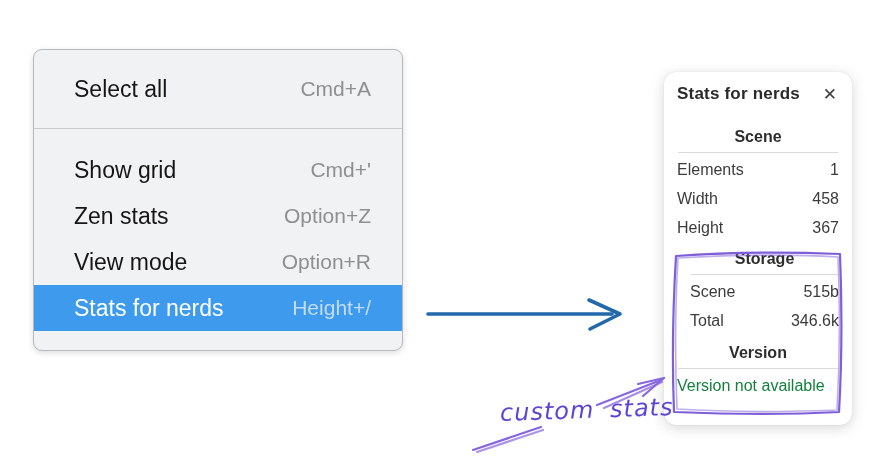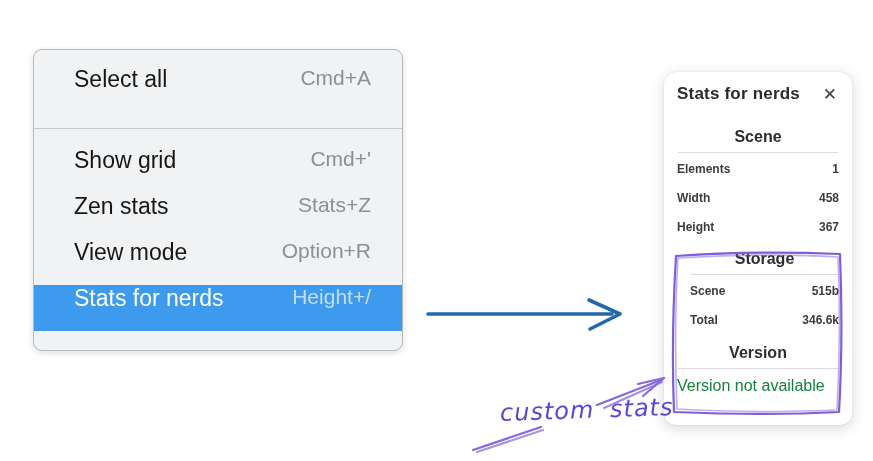--- a/index.html
+++ b/index.html
@@ -14,40 +14,40 @@
   .menu{
     position:absolute;left:33px;top:49px;width:370px;box-sizing:border-box;
     background:#f1f2f3;border:1px solid #b7babd;border-radius:9px;
     box-shadow:0 2px 6px rgba(0,0,0,.14);
     font-size:23px;color:#161616;
   }
   .menu-section-top{padding:16px 0;}
   .menu-section-bottom{padding:18px 0 19px;}
   .menu-divider{border-top:1px solid #c8cacc;height:0;}
   .menu-item{
-    height:46px;display:flex;justify-content:space-between;
+    height:46px;display:flex;align-items:center;justify-content:space-between;
     padding:0 31px 0 40px;cursor:default;
   }
   .menu-item .mi-shortcut{color:#8d8f91;font-size:21px;}
   .menu-item.highlighted{background:#3d9aec;color:#ffffff;}
   .menu-item.highlighted .mi-shortcut{color:#c3ddf8;}
 
   
   .panel{
     position:absolute;left:664px;top:72px;width:188px;height:353px;box-sizing:border-box;
     background:#ffffff;border-radius:12px;
     box-shadow:0 3px 14px rgba(0,0,0,.16),0 0 1px rgba(0,0,0,.22);
     padding:12px 13px 14px;color:#3a3a3a;
   }
   .panel-header{display:flex;align-items:center;justify-content:space-between;margin-bottom:21px;}
   .panel-title{font-size:17px;font-weight:bold;color:#2a2a2a;letter-spacing:.2px;}
   .panel-close{font-size:17px;color:#3f3f3f;line-height:1;cursor:pointer;padding:1px 2px;}
   .pheading{text-align:center;font-weight:bold;font-size:16px;color:#2d2d2d;line-height:24px;}
   .phr{border-top:1px solid #d9dae0;height:0;margin:3px 1px 2px;}
-  .stat-row{display:flex;justify-content:space-between;font-size:12px;line-height:29px;color:#3c3c3c;font-weight:bold;}
+  .stat-row{display:flex;justify-content:space-between;font-size:16px;line-height:29px;color:#3c3c3c;}
   .sec-scene{margin-top:0;}
   .sec-storage{margin-top:5px;padding-left:13px;}
   .sec-version{margin-top:6px;}
   .version-note{font-size:16px;line-height:29px;color:#15803d;margin-top:2px;white-space:nowrap;}
 
   
   .annot{position:absolute;left:0;top:0;width:873px;height:461px;pointer-events:none;}
   .custom-stats-label{
     position:absolute;left:500px;top:396px;
     font-family:"DejaVu Sans",sans-serif;font-style:italic;
@@ -68,21 +68,21 @@
       </div>
     </div>
     <div class="menu-divider"></div>
     <div class="menu-section-bottom">
       <div class="menu-item">
         <span class="mi-label">Show grid</span>
         <span class="mi-shortcut">Cmd+'</span>
       </div>
       <div class="menu-item">
         <span class="mi-label">Zen stats</span>
-        <span class="mi-shortcut">Stats+Z</span>
+        <span class="mi-shortcut">Option+Z</span>
       </div>
       <div class="menu-item">
         <span class="mi-label">View mode</span>
         <span class="mi-shortcut">Option+R</span>
       </div>
       <div class="menu-item highlighted">
         <span class="mi-label">Stats for nerds</span>
         <span class="mi-shortcut">Height+/</span>
       </div>
     </div>

